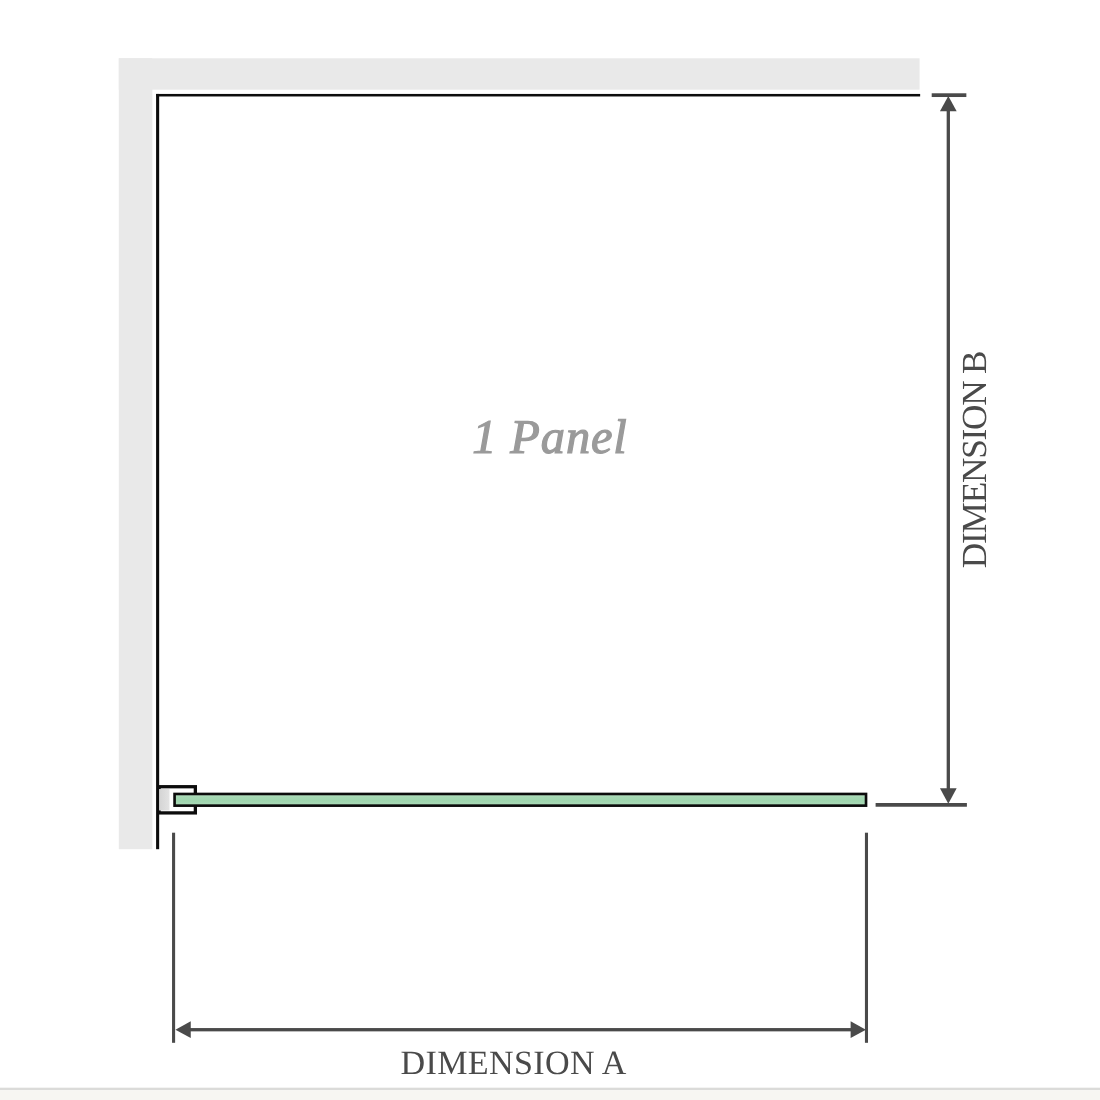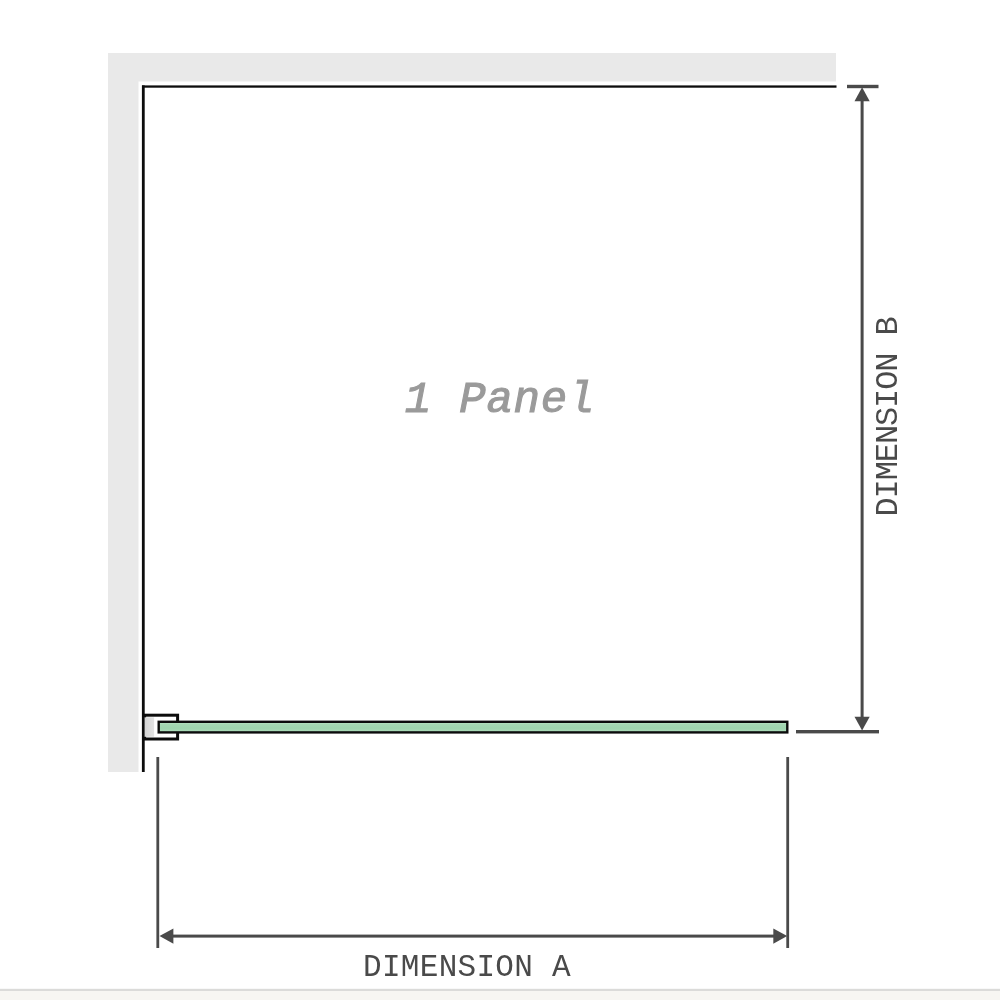--- a/index.html
+++ b/index.html
@@ -1,17 +1,17 @@
 <!DOCTYPE html>
 <html><head>
 <meta charset="utf-8">
 <style>
   html,body{margin:0;padding:0;background:#ffffff;}
   .stage{position:relative;width:1000px;height:1000px;overflow:hidden;
-         font-family:Liberation Mono, monospace;}
+         font-family:Liberation Serif, serif;}
 </style>
 </head>
 <body>
 <div class="stage">
 <svg width="1000" height="1000" viewBox="0 0 1000 1000" xmlns="http://www.w3.org/2000/svg">
   <defs>
     <linearGradient id="glassGrad" x1="0" y1="0" x2="0" y2="1">
       <stop offset="0" stop-color="#c4e7cd"></stop>
       <stop offset="0.25" stop-color="#a5d8b3"></stop>
       <stop offset="0.6" stop-color="#9fd5ae"></stop>

